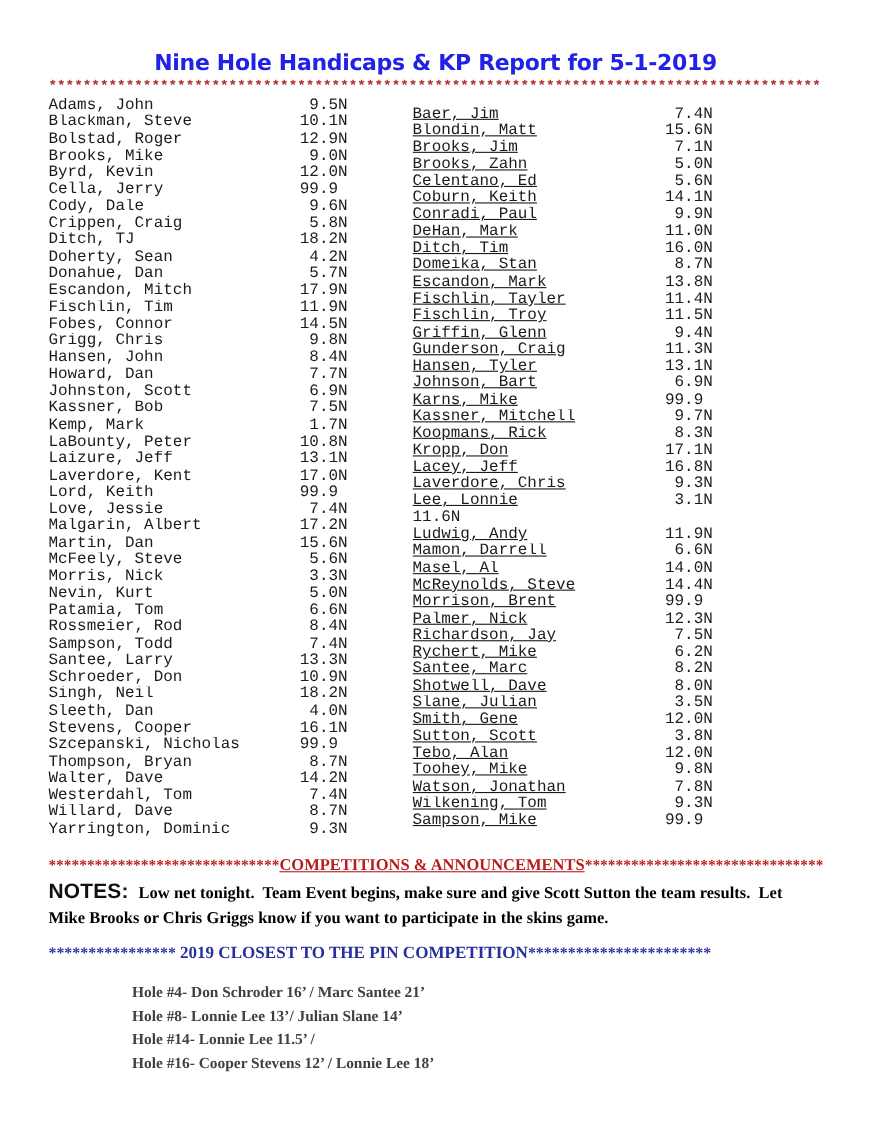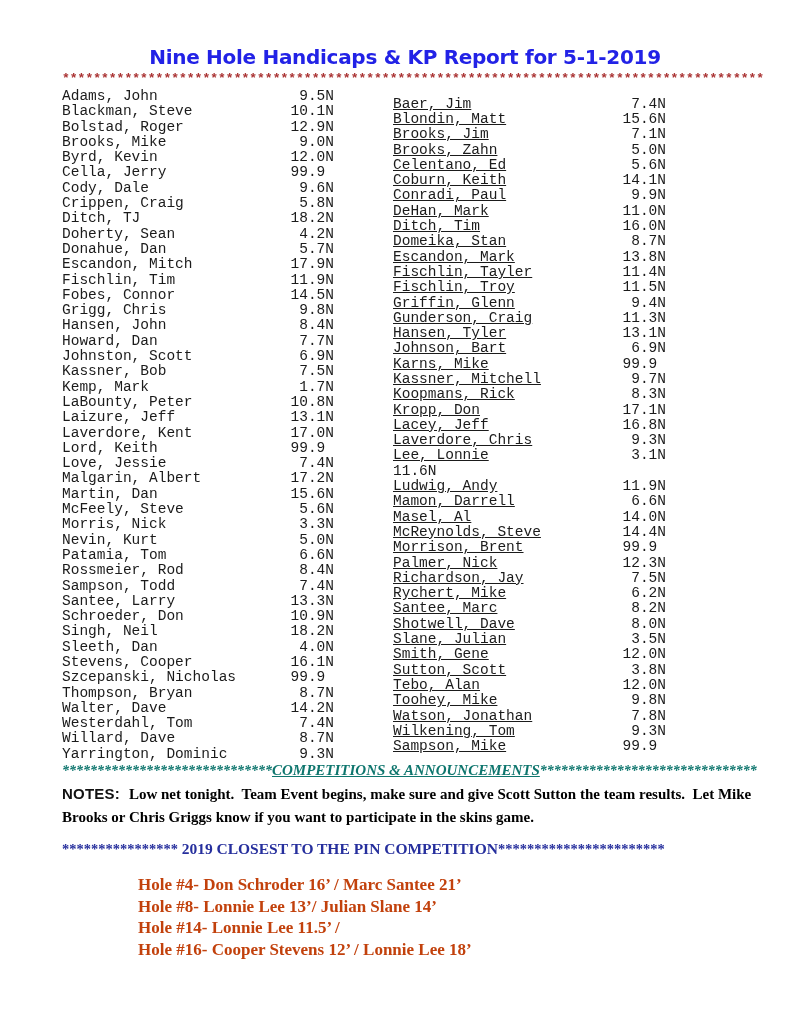--- a/index.html
+++ b/index.html
@@ -1,21 +1,21 @@
 <!DOCTYPE html>
 <html><head>
 <meta charset="utf-8">
 <style>
   html,body{margin:0;padding:0;background:#e9e9e9;}
   .page{
     width:791px;height:1024px;background:#ffffff;margin:0 auto;
     position:relative;overflow:hidden;
     font-family:"Liberation Serif", serif;
   }
-  .content{padding:44px 43px 0 62px;}
+  .content{padding:44px 43px 0 44px;}
   
   .title{
     margin:0;text-align:center;
     font-family:"DejaVu Sans", sans-serif;
     font-weight:bold;font-size:20px;letter-spacing:-0.3px;
     color:#2222e6;line-height:26px;
   }
   
   .star-line{
     font-family:"Liberation Mono", monospace;
@@ -30,50 +30,50 @@
   .col-left{width:272px;margin-right:59px;}
   .col-right{width:273px;text-decoration:underline;}
   .row{display:flex;justify-content:space-between;white-space:nowrap;}
   .nm{flex:1 1 auto;overflow:hidden;}
   .val{flex:0 0 auto;}
   .num{display:inline-block;width:4ch;text-align:right;}
   .suf{display:inline-block;width:1ch;}
   
   .comp-sep{
     font-family:"Liberation Serif", serif;font-weight:bold;
-    font-size:14px;line-height:17px;color:#0f766e;
-    white-space:nowrap;overflow:hidden;width:704px;margin-top:0;font-style:italic;
+    font-size:14px;line-height:17px;color:#b91c1c;
+    white-space:nowrap;overflow:hidden;width:704px;margin-top:17px;
   }
   .comp-sep .heading{text-decoration:underline;font-size:15px;}
   
   .notes{
     margin:3px 0 0 0;width:704px;
     font-size:15px;line-height:23px;font-weight:bold;
   }
   .notes-label{
     font-family:"Liberation Sans", sans-serif;
-    color:#111111;font-size:15px;letter-spacing:0.2px;
+    color:#111111;font-size:19px;letter-spacing:0.2px;
     margin-right:9px;
   }
   .notes-text{
     font-family:"Liberation Serif", serif;
     color:#000000;white-space:pre-wrap;
   }
   
   .ctp-sep{
     margin-top:11px;
     font-family:"Liberation Serif", serif;font-weight:bold;
     font-size:14.5px;line-height:18px;color:#262f9d;
     white-space:pre;overflow:hidden;width:704px;
   }
   .ctp-sep .heading{font-size:15.5px;}
   .ctp-list{margin:16px 0 0 76px;}
   .ctp-row{
     font-family:"Liberation Serif", serif;font-weight:bold;
-    font-size:17px;line-height:21.5px;color:#c2410c;
+    font-size:14px;line-height:21.5px;color:#404040;
     white-space:pre;
   }
 </style>
 </head>
 <body>
 
 <div class="page">
   <div class="content">
 
     <h1 class="title">Nine Hole Handicaps &amp; KP Report for 5-1-2019</h1>

